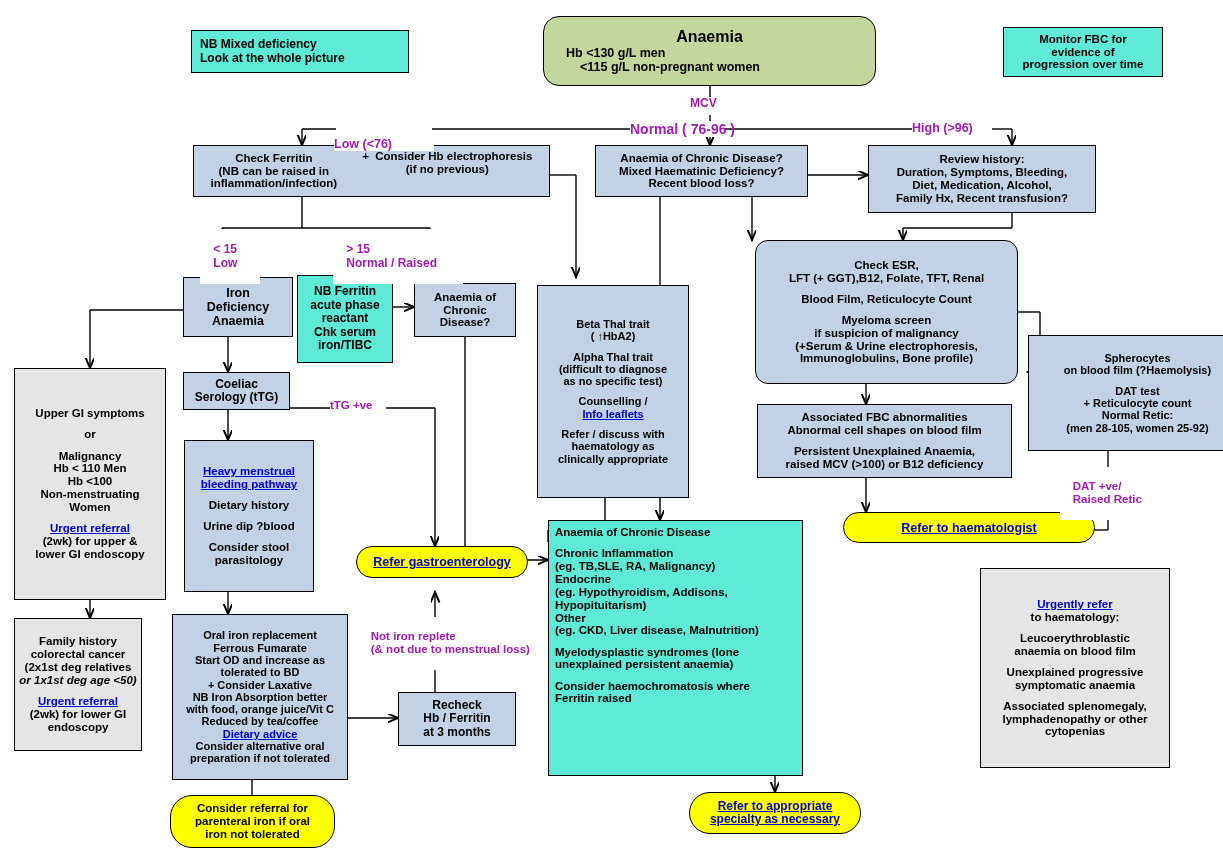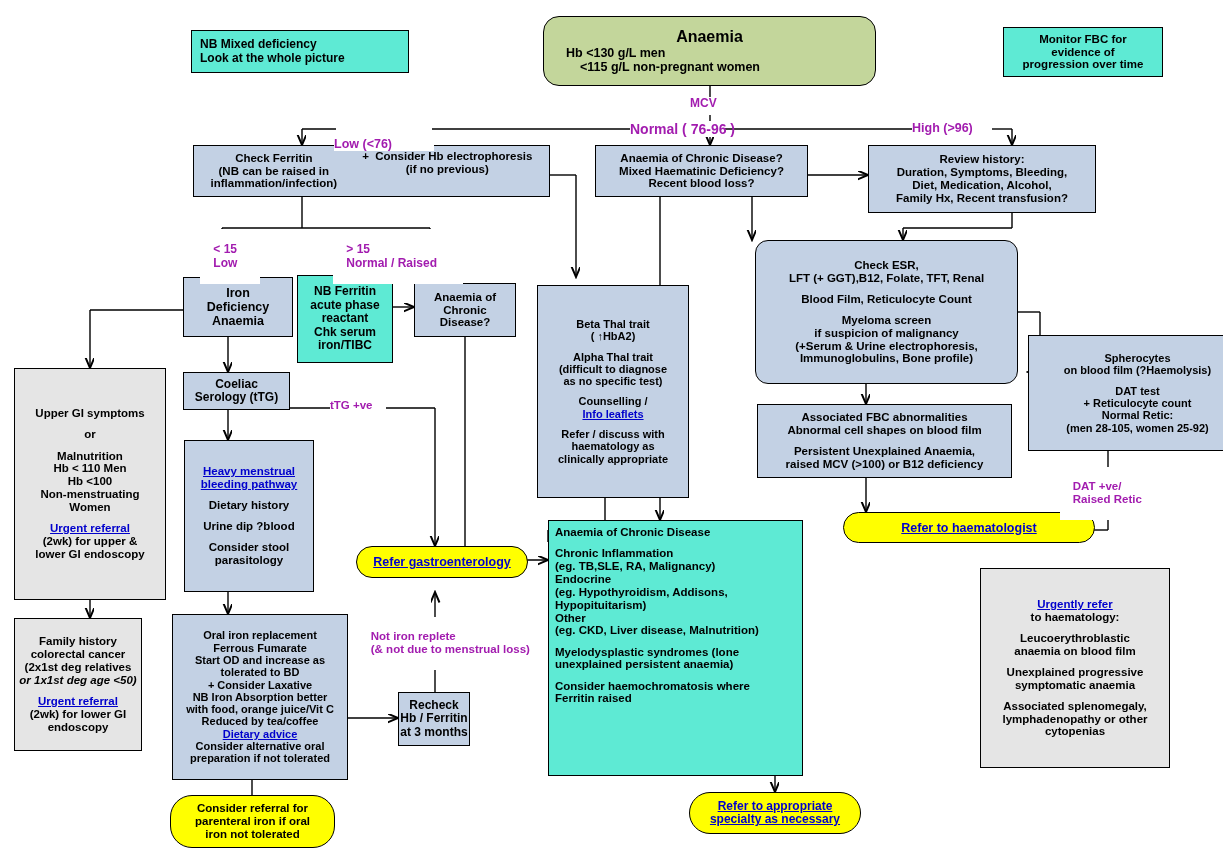--- a/index.html
+++ b/index.html
@@ -244,21 +244,21 @@
 
   <div class="node yellow" style="left:843px;top:512px;width:252px;height:31px;font-size:12.5px;">
     <span class="ln lnk">Refer to haematologist</span>
   </div>
 
   <div class="node red" style="left:14px;top:368px;width:152px;height:232px;font-size:11.5px;padding:3px;">
     <span class="ln">Upper GI symptoms</span>
     <span class="gap"></span>
     <span class="ln">or</span>
     <span class="gap"></span>
-    <span class="ln">Malnutrition</span>
+    <span class="ln">Malignancy</span>
     <span class="ln">Hb &lt; 110 Men</span>
     <span class="ln">Hb &lt;100</span>
     <span class="ln">Non-menstruating</span>
     <span class="ln">Women</span>
     <span class="gap"></span>
     <span class="ln lnk">Urgent referral</span>
     <span class="ln">(2wk) for upper &amp;</span>
     <span class="ln">lower GI endoscopy</span>
   </div>
 
@@ -305,21 +305,21 @@
     <span class="ln">Consider alternative oral</span>
     <span class="ln">preparation if not tolerated</span>
   </div>
 
   <div class="node yellow" style="left:170px;top:795px;width:165px;height:53px;font-size:11.5px;">
     <span class="ln">Consider referral for</span>
     <span class="ln">parenteral iron if oral</span>
     <span class="ln">iron not tolerated</span>
   </div>
 
-  <div class="node blue" style="left:398px;top:692px;width:72px;height:54px;font-size:12px;">
+  <div class="node blue" style="left:398px;top:692px;width:118px;height:54px;font-size:12px;">
     <span class="ln">Recheck</span>
     <span class="ln">Hb / Ferritin</span>
     <span class="ln">at 3 months</span>
   </div>
 
   <div class="label" style="left:358px;top:617px;width:172px;font-size:11.5px;">
     <span class="ln">Not iron replete</span>
     <span class="ln">(&amp; not due to menstrual loss)</span>
   </div>
 

